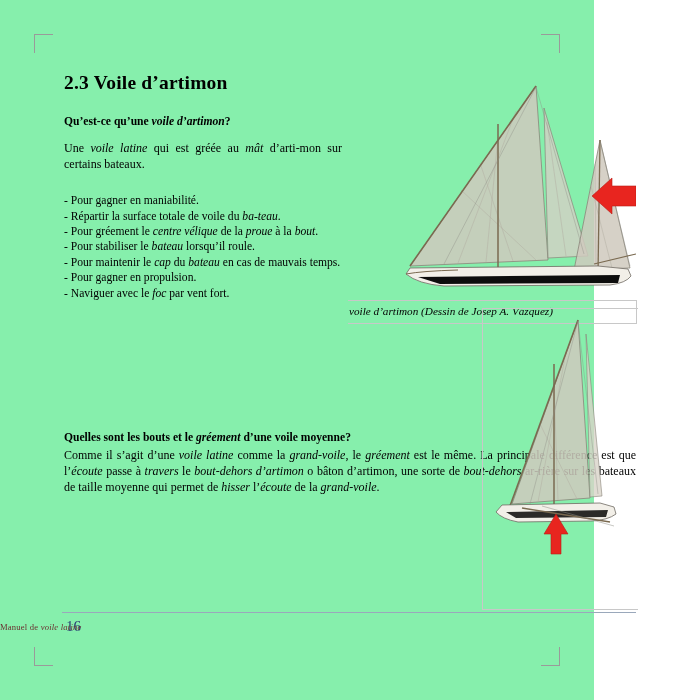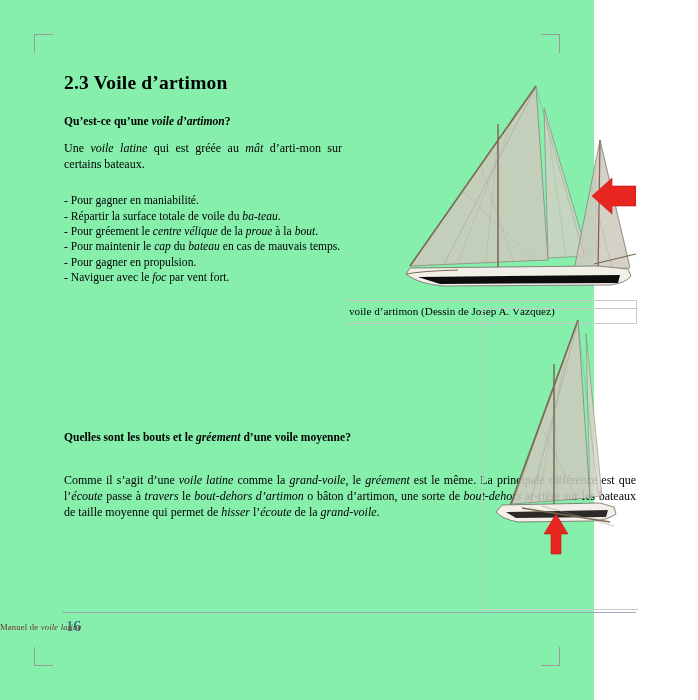--- a/index.html
+++ b/index.html
@@ -89,21 +89,21 @@
   }
   ul.dashlist li em { font-style: italic; }
 
   
   .wideblock {
     position: absolute;
     left: 2px;
     top: 372px;
     width: 572px;
   }
-  .wideblock .q { margin-bottom: 28px; }
+  .wideblock .q { margin-bottom: 3px; }
   .wideblock p.body { margin-bottom: 0; }
 
   
   .fig1 {
     position: absolute;
     left: 286px;
     top: 20px;
     width: 288px;
     height: 262px;
   }
@@ -111,20 +111,21 @@
     position: absolute;
     left: 0;
     top: 222px;
     width: 288px;
     border: 1px solid #c8c8c8;
     border-left: none;
     height: 22px;
   }
   .cap {
     font-size: 11.2px;
+    font-style: italic;
     line-height: 1.25;
   }
   .fig1 .cap {
     position: absolute;
     left: 1px;
     top: 226px;
     width: 286px;
   }
 
   .fig2 {
@@ -208,20 +209,23 @@
 
       <ul class="dashlist">
         <li>
           <span>- Pour gagner en maniabilité.</span>
         </li>
         <li>
           <span>- Répartir la surface totale de voile du </span><em>ba-teau</em><span>.</span>
         </li>
         <li>
           <span>- Pour gréement le </span><em>centre vélique</em><span> de la </span><em>proue</em><span> à la </span><em>bout</em><span>.</span>
+        </li>
+        <li>
+          <span>- Pour stabiliser le </span><em>bateau</em><span> lorsqu’il roule.</span>
         </li>
         <li>
           <span>- Pour maintenir le </span><em>cap</em><span> du </span><em>bateau</em><span> en cas de mauvais temps.</span>
         </li>
         <li>
           <span>- Pour gagner en propulsion.</span>
         </li>
         <li>
           <span>- Naviguer avec le </span><em>foc</em><span> par vent fort.</span>
         </li>

